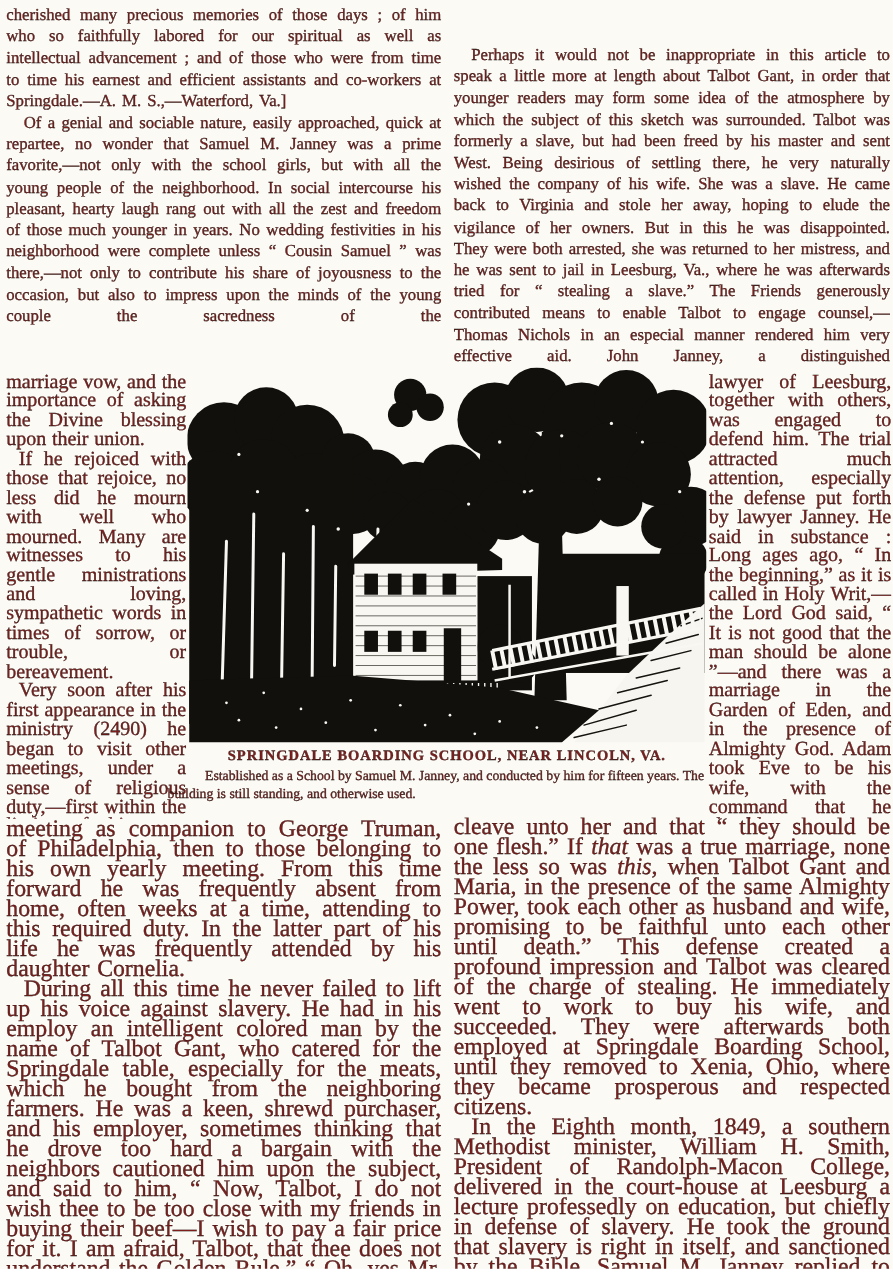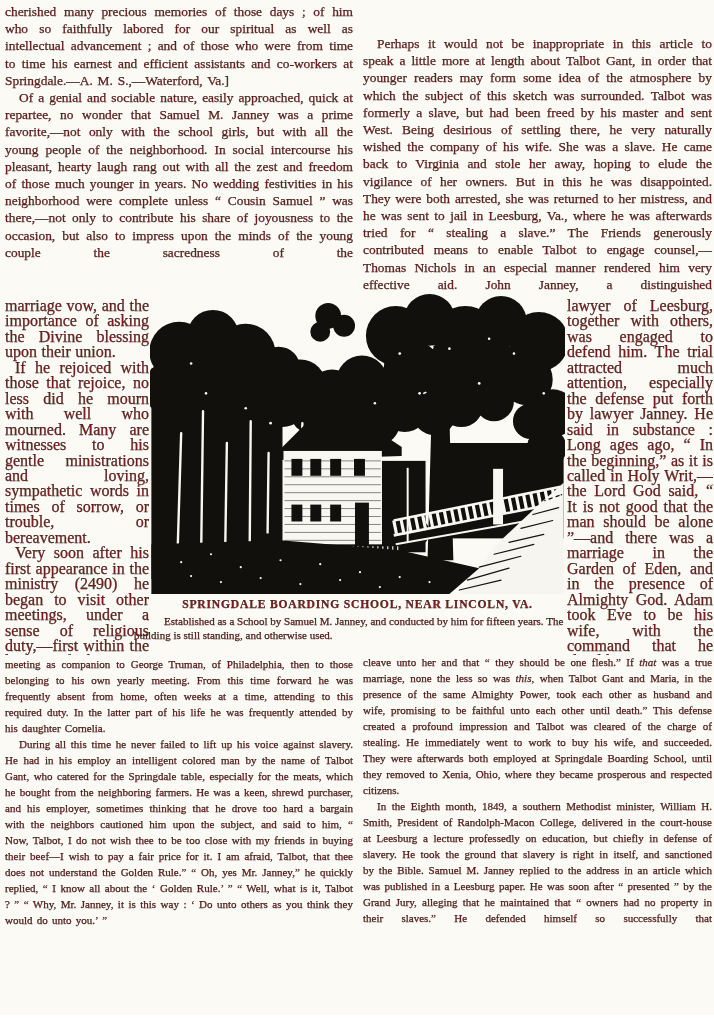--- a/index.html
+++ b/index.html
@@ -7,21 +7,21 @@
     position:relative;
     width:714px;height:1015px;
     background:#fbfaf5;
     color:#7f1d1d;
     font-family:"Liberation Serif","DejaVu Serif",serif;
     overflow:hidden;
     -webkit-text-stroke:0.25px #14110c;
   }
   .tb{position:absolute;text-align:justify;overflow:hidden;}
   .wide-top{font-size:13.4px;line-height:17.2px;word-spacing:1.5px;}
-  .wide-bottom{font-size:11px;line-height:16px;word-spacing:1.5px;}
+  .wide-bottom{font-size:19px;line-height:16px;word-spacing:1.5px;}
   .narrow{font-size:16px;line-height:15.45px;word-spacing:0.5px;}
   .tb p{margin:0;}
   .tb p.ind{text-indent:14px;}
   .narrow p.ind{text-indent:10px;}
   .tb p.cont{text-align-last:justify;}
   .it{font-style:italic;margin-top:40px;}
   #L1{left:5px;top:3px;width:348px;max-height:294px;}
   #L2{left:5px;top:298px;width:144px;max-height:357px;}
   #L3{left:5px;top:656px;width:348px;max-height:362px;}
   #R1{left:363px;top:3px;width:349px;max-height:294px;margin-top:32px;}

